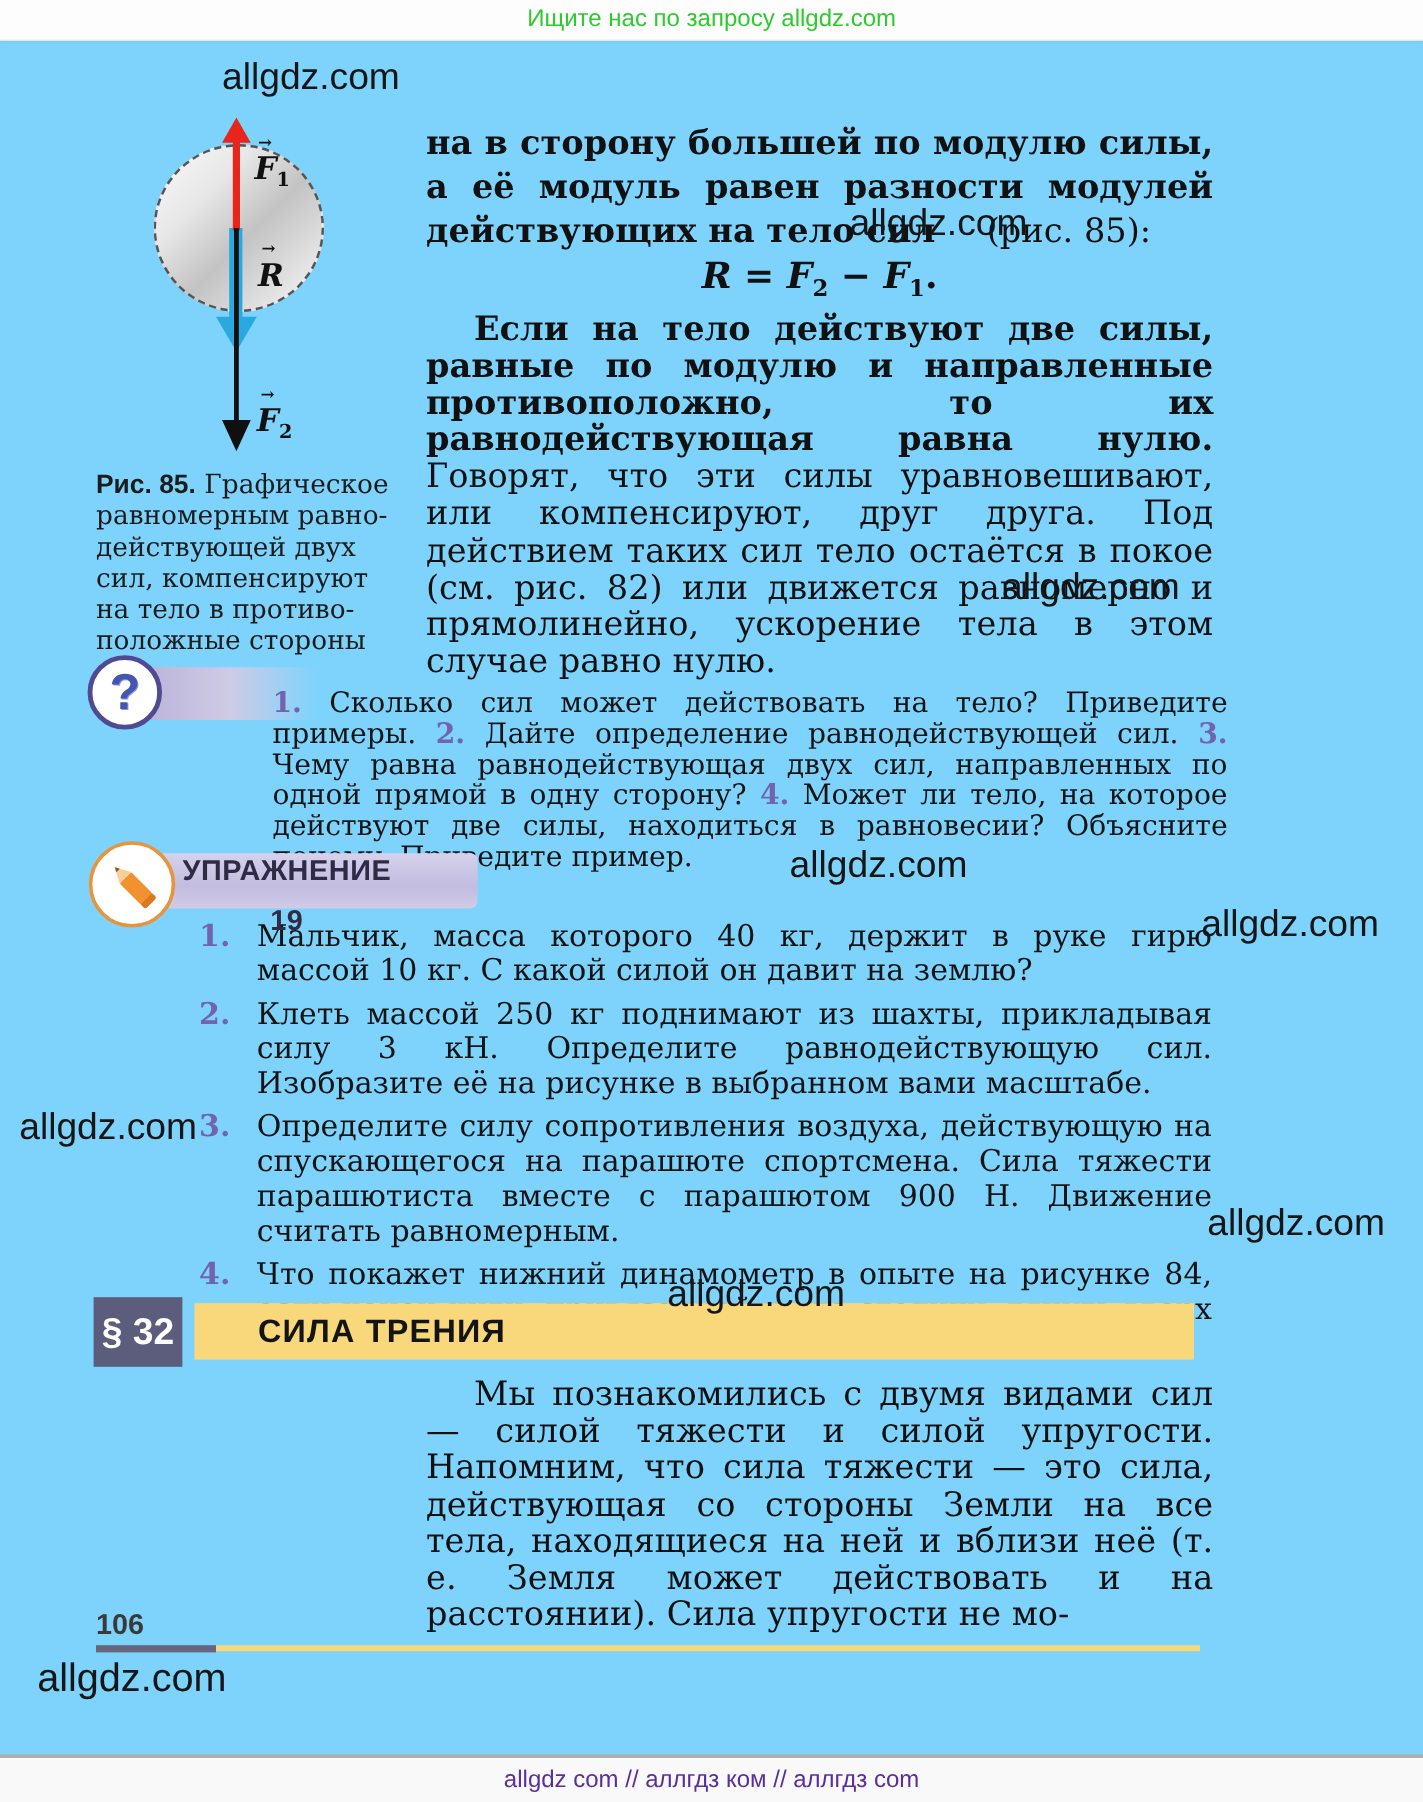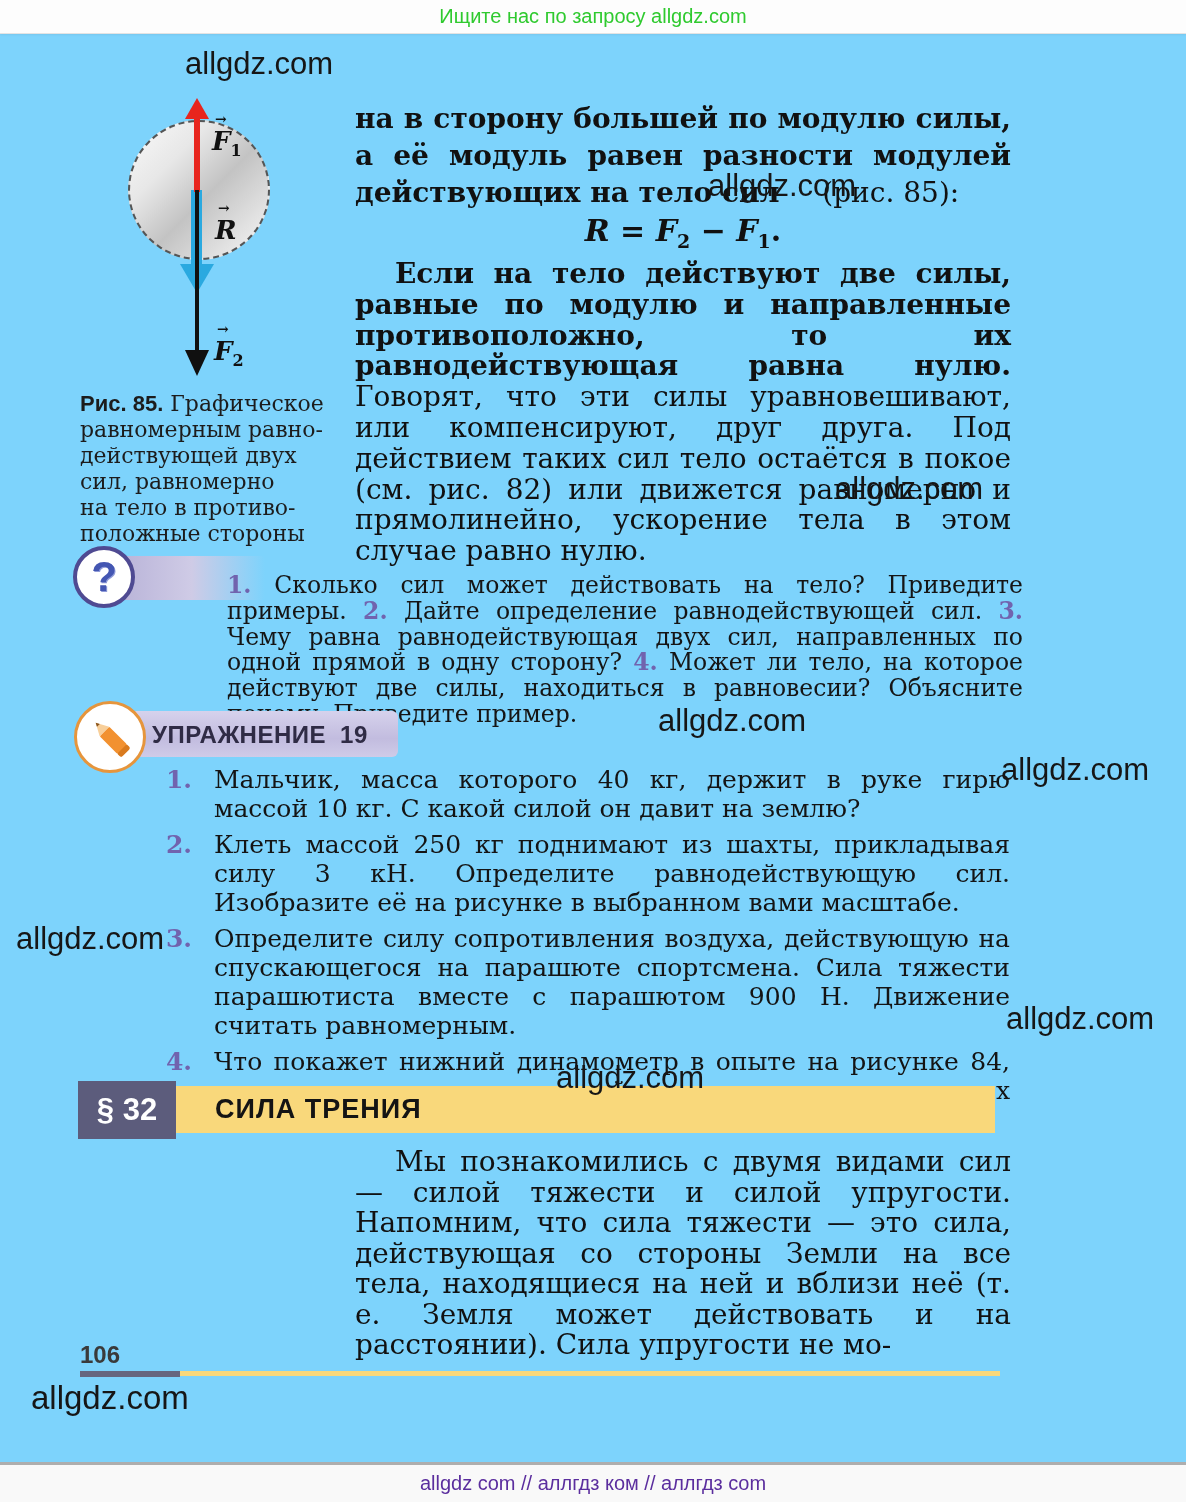--- a/index.html
+++ b/index.html
@@ -69,28 +69,28 @@
           font-size:23.5px;line-height:25.8px;color:#151515;}
   .q-num{color:#7163ae;font-weight:700;}
   
   .ex-bar{position:absolute;left:108px;top:711px;width:290px;height:46px;border-radius:6px;
           background:linear-gradient(180deg,#d6d2ec 0%,#c2bcdf 60%,#cfcbe8 100%);}
   .ex-icon{position:absolute;left:74px;top:701px;width:66px;height:66px;border-radius:50%;
            background:#fff;border:3px solid #e6953c;z-index:2;display:flex;align-items:center;
            justify-content:center;}
   .ex-label{position:absolute;left:152px;top:712px;height:45px;display:flex;align-items:center;
             gap:14px;font-family:"Liberation Sans", sans-serif;font-weight:700;font-size:24px;
-            color:#2f2b45;z-index:3;letter-spacing:.5px;}
+            color:#2f2b45;z-index:3;letter-spacing:.5px;flex-direction:column;}
   .ex-items{position:absolute;left:158px;top:765px;width:852px;}
   .ex-item{display:grid;grid-template-columns:34px 1fr;column-gap:22px;margin-bottom:7px;
            font-size:25px;line-height:29px;}
   .ex-num{color:#7163ae;font-weight:700;text-align:right;}
   .ex-body{text-align:justify;color:#141414;}
   
-  .sec-mark{position:absolute;left:78px;top:1081px;width:98px;height:58px;background:#5c5c7c;
+  .sec-mark{position:absolute;left:78px;top:1081px;width:74px;height:58px;background:#5c5c7c;
             color:#fff;display:flex;align-items:center;justify-content:center;
             font-family:"Liberation Sans", sans-serif;font-weight:700;font-size:31px;z-index:2;}
   .sec-bar{position:absolute;left:162px;top:1086px;width:833px;height:47px;background:#f9d87b;}
   .sec-title{position:absolute;left:215px;top:1086px;height:47px;display:flex;align-items:center;
              font-family:"Liberation Sans", sans-serif;font-weight:700;font-size:27px;
              color:#141414;letter-spacing:1px;z-index:2;}
   .p3{top:1147px;font-size:28px;line-height:30.5px;text-indent:40px;}
   
   .pagenum{position:absolute;left:80px;top:1341px;font-family:"Liberation Sans", sans-serif;
            font-weight:700;font-size:24px;color:#3a3a3a;}
@@ -129,21 +129,21 @@
   <div class="arr-line red-head"></div>
 
   <span class="vec vec-f1"><span class="vec-arrow">→</span><span>F</span><sub>1</sub></span>
   <span class="vec vec-r"><span class="vec-arrow">→</span><span>R</span><sub></sub></span>
   <span class="vec vec-f2"><span class="vec-arrow">→</span><span>F</span><sub>2</sub></span>
 
   <div class="caption">
     <div><span class="cap-label">Рис. 85.</span> <span>Графическое</span></div>
     <div>равномерным равно-</div>
     <div>действующей двух</div>
-    <div>сил, равномерно</div>
+    <div>сил, компенсируют</div>
     <div>на тело в противо-</div>
     <div>положные стороны</div>
   </div>
 
   <p class="col p1" style="position:absolute;margin:0;">
     <span>на в сторону большей по модулю силы, а её модуль равен разности модулей действующих на тело сил</span>
     <span class="normal">(рис. 85):</span>
   </p>
 
   <div class="formula">

